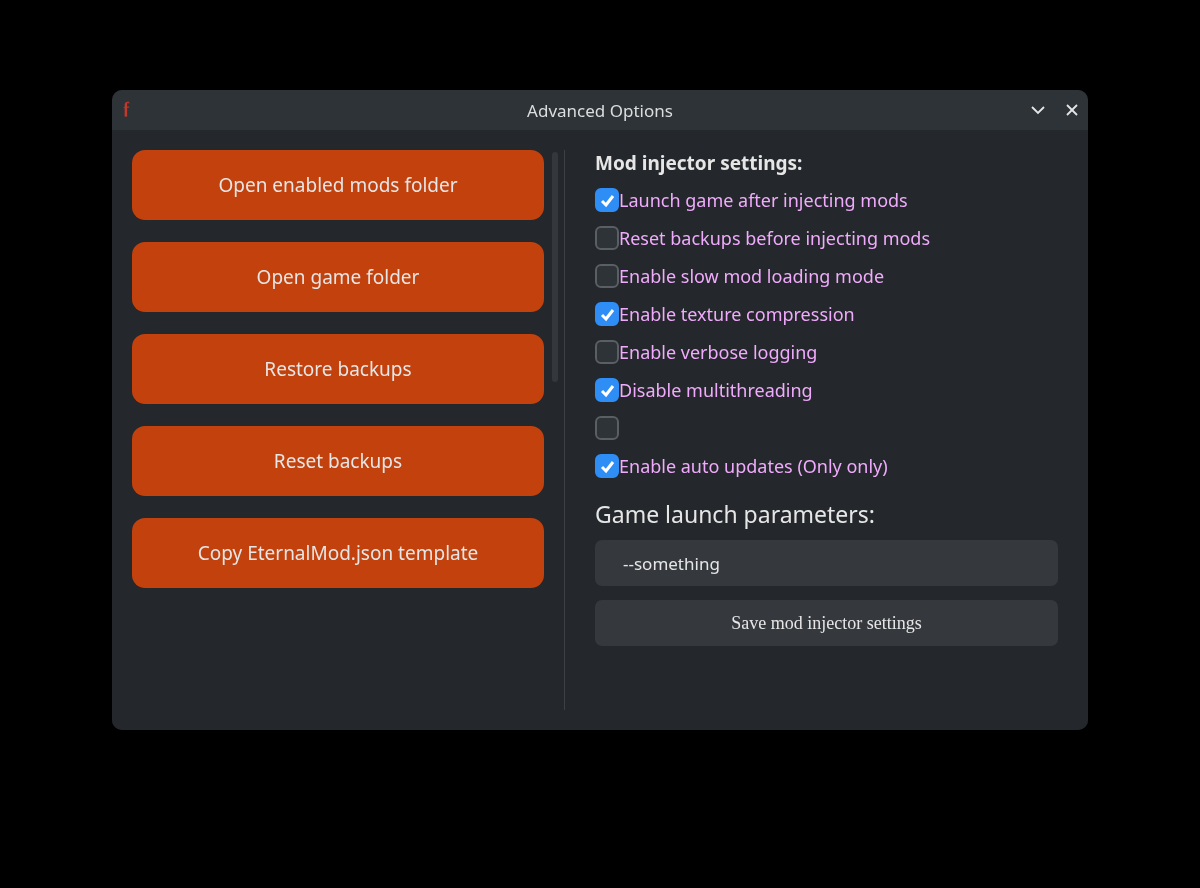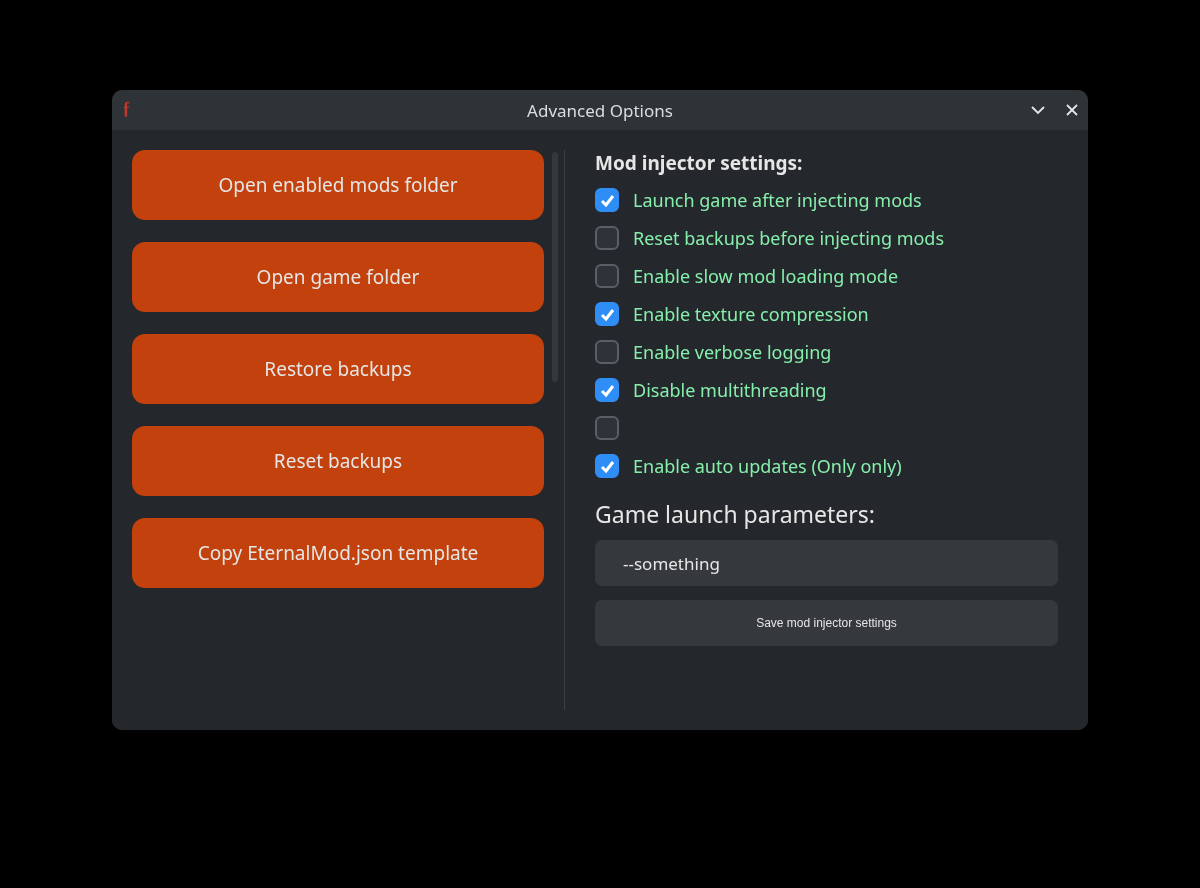--- a/index.html
+++ b/index.html
@@ -118,24 +118,23 @@
   .section-title {
     font-weight: 700;
     font-size: 19px;
     color: #e6e6e6;
     margin-bottom: 12px;
   }
 
   .check-row {
     display: flex;
     align-items: center;
-    gap: 14px;
     margin-bottom: 14px;
     font-size: 18px;
-    color: #86efac;
+    color: #f0abfc;
     cursor: pointer;
   }
 
   .cb {
     width: 24px;
     height: 24px;
     border-radius: 6px;
     background: #2e3338;
     border: 2px solid #5a5f66;
     display: flex;
@@ -172,23 +171,23 @@
     outline: none;
   }
 
   .save-btn {
     margin-top: 14px;
     background: #35393e;
     border: none;
     border-radius: 7px;
     height: 46px;
     color: #e6e6e6;
-    font-size: 12px;
-    cursor: pointer;
-    font-family: Liberation Sans, sans-serif;
+    font-size: 18px;
+    cursor: pointer;
+    font-family: Liberation Serif, serif;
   }
 
   
   .scroll-hint {
     width: 6px;
     height: 230px;
     background: #34383d;
     border-radius: 3px;
     align-self: flex-start;
     margin-top: 2px;

